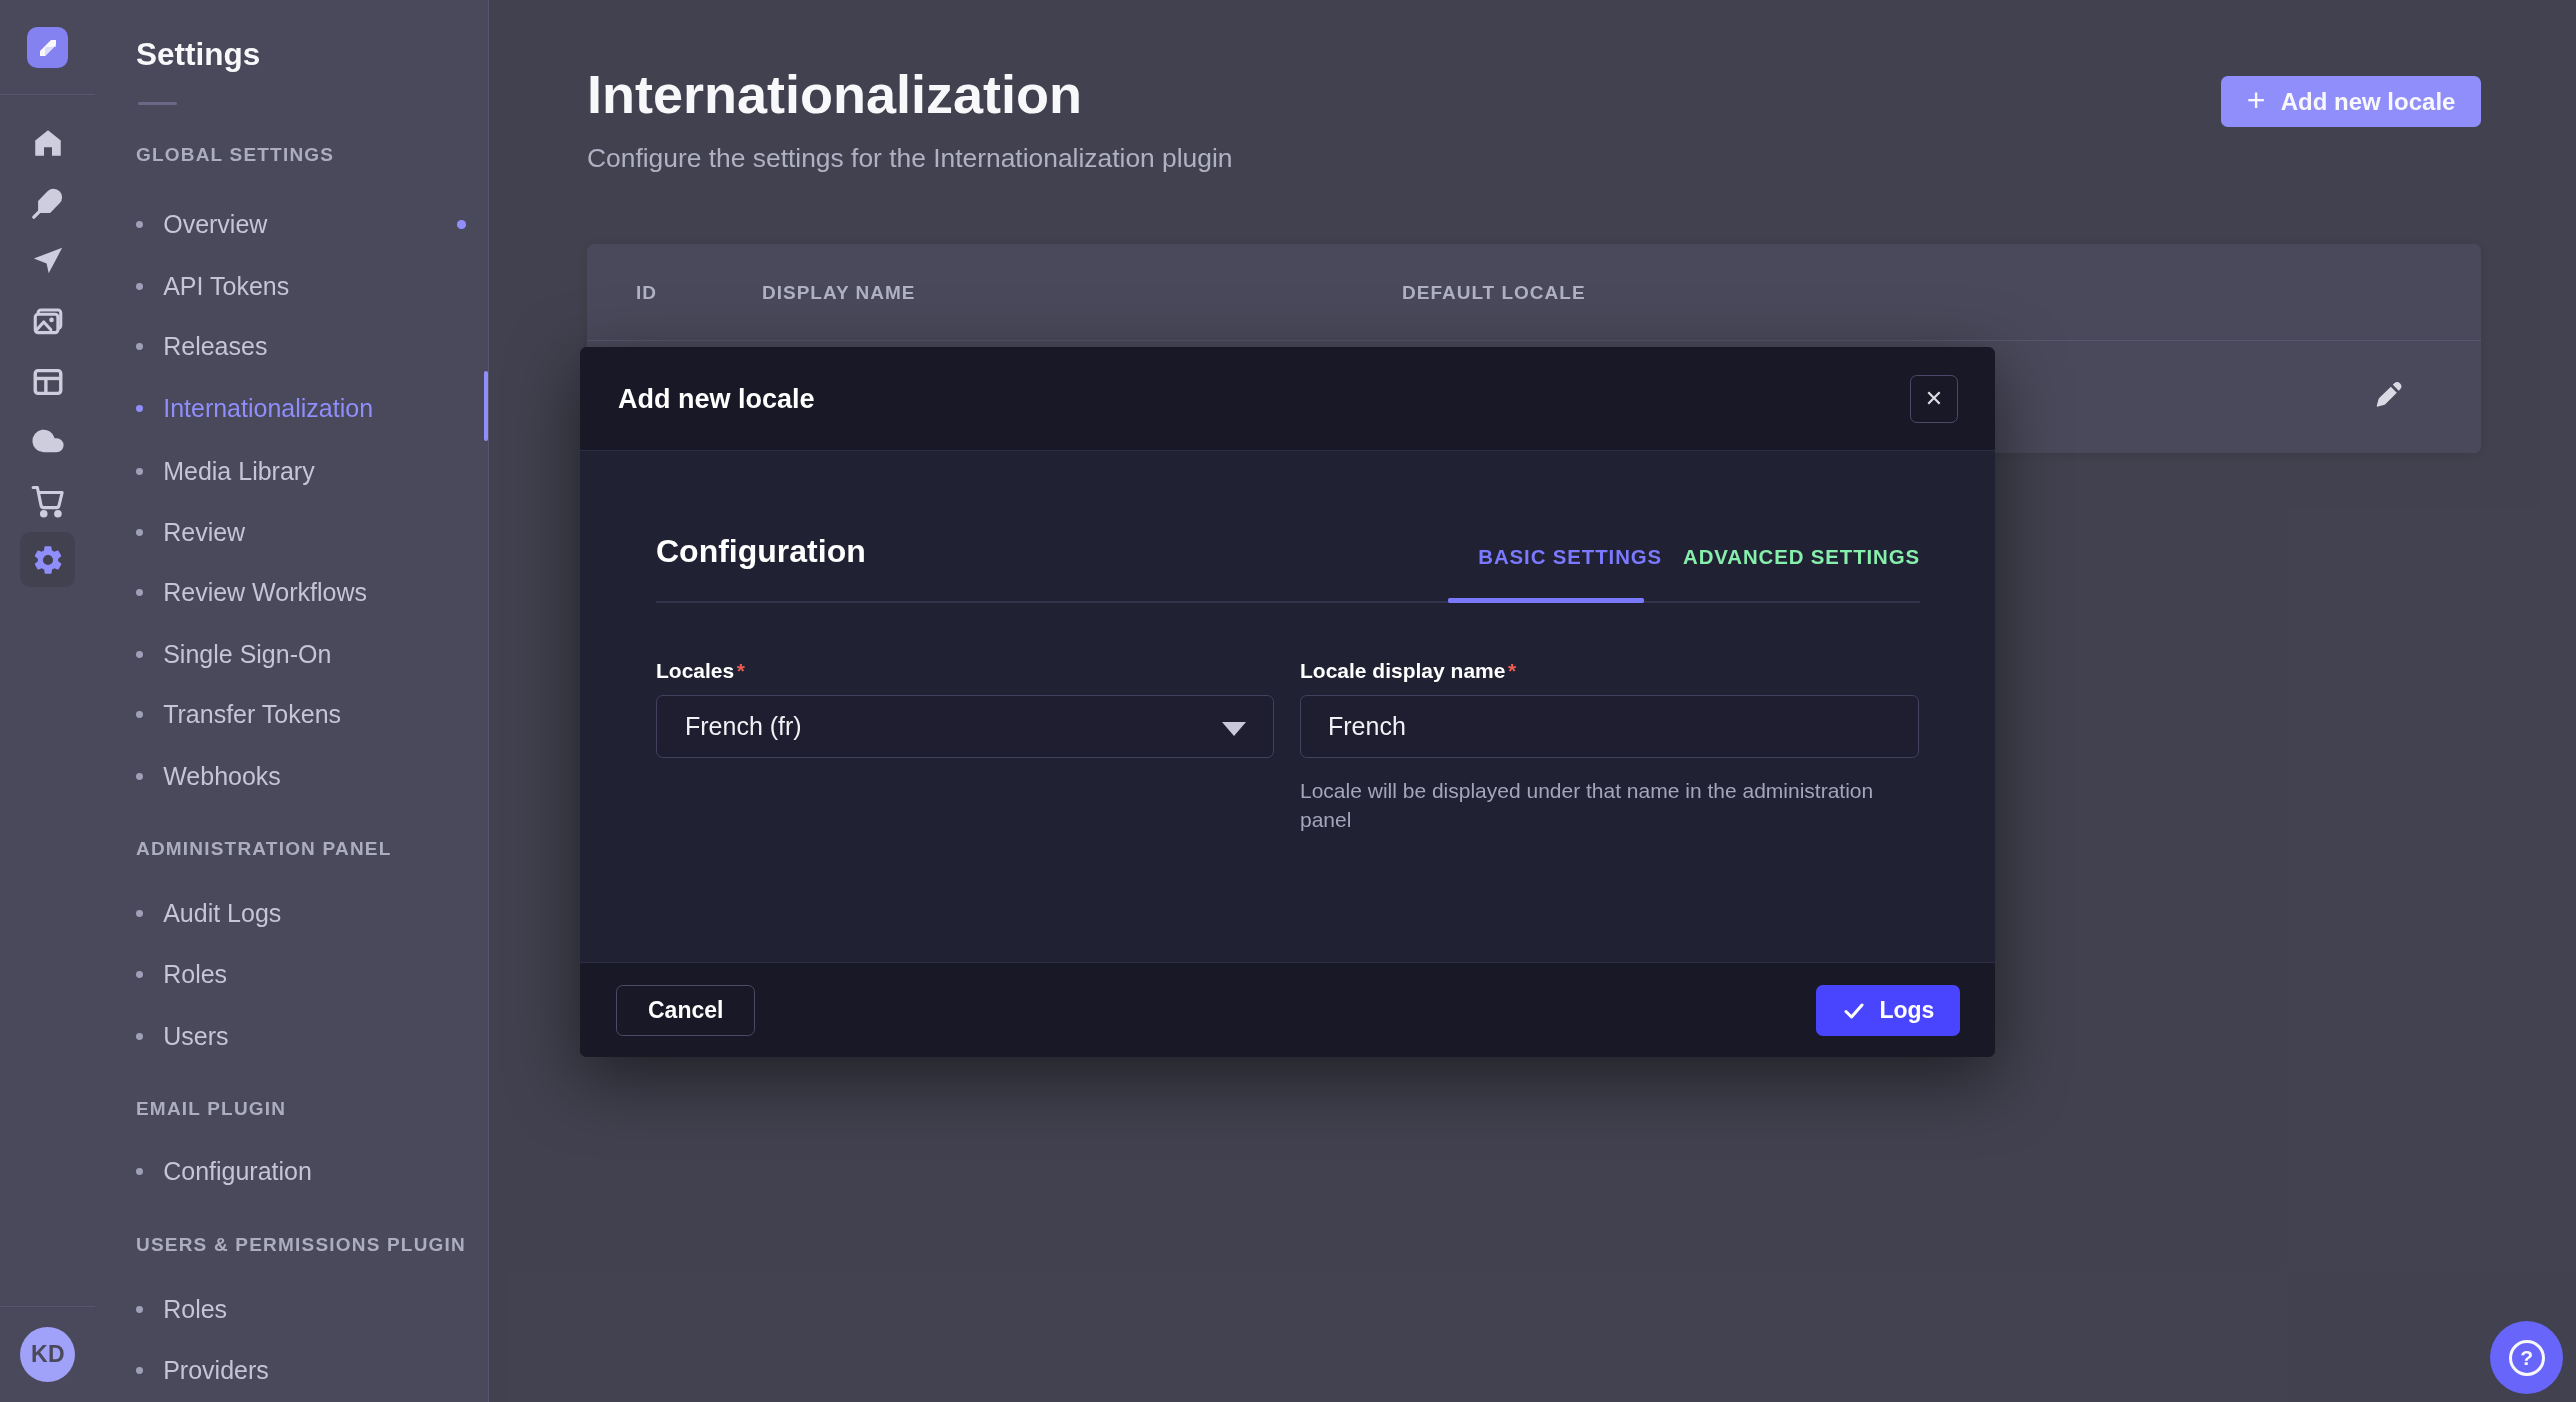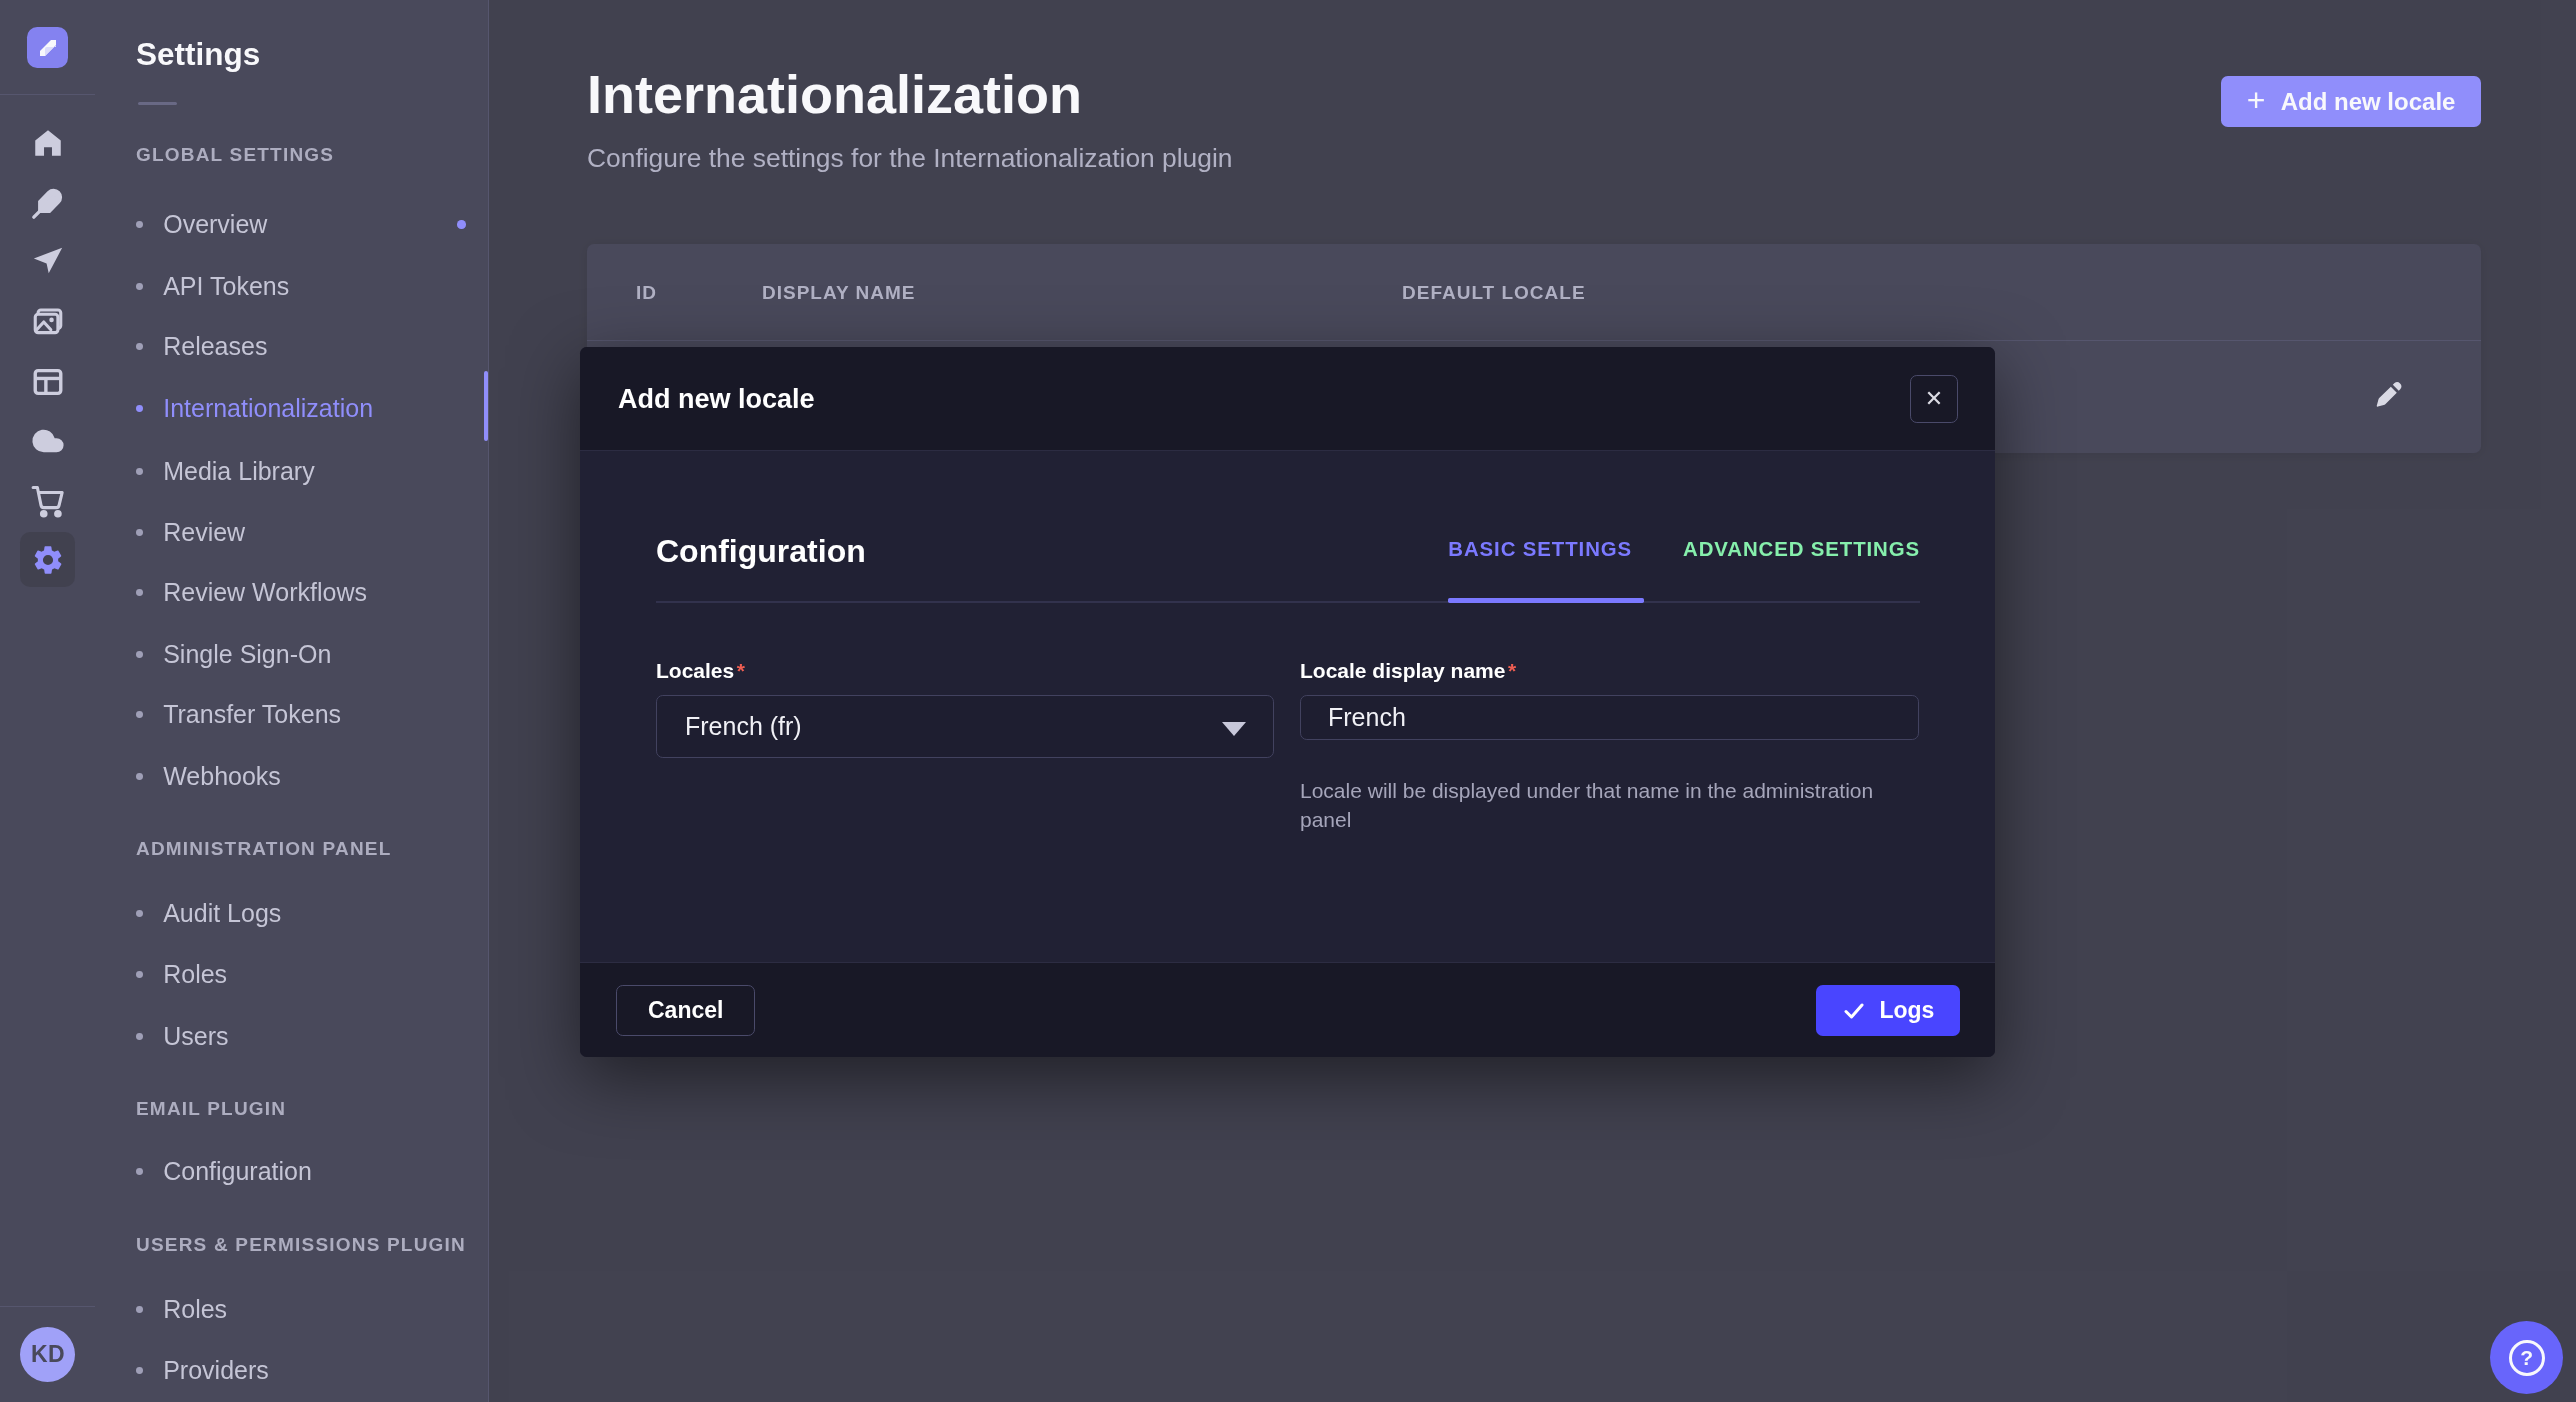--- a/index.html
+++ b/index.html
@@ -53,33 +53,33 @@
   .overlay { position:absolute; inset:0; background:rgba(223,223,235,0.21); z-index:5; }
 
   
   .modal { position:absolute; left:580px; top:347px; width:1415px; height:710px; z-index:10; border-radius:6.8px; background:#212134; box-shadow:0 20.4px 68px rgba(0,0,0,0.5); display:flex; flex-direction:column; }
   .modal-header { position:relative; height:104px; flex:0 0 auto; background:#181826; border-radius:6.8px 6.8px 0 0; border-bottom:0.9px solid #2c2c42; }
   .modal-title { position:absolute; left:38px; top:0; line-height:104px; font-size:27px; font-weight:bold; color:#ffffff; }
   .modal-close { position:absolute; right:37px; top:28px; width:48px; height:48px; border-radius:6.8px; border:0.9px solid #4a4a6a; background:transparent; color:#dcdce4; font-size:22px; display:flex; align-items:center; justify-content:center; cursor:pointer; }
 
   .modal-body { position:relative; flex:1 1 auto; background:#212134; }
   .config-title { position:absolute; left:76px; top:82px; font-size:32px; font-weight:bold; color:#ffffff; }
-  .tabs { position:absolute; right:75px; top:87px; display:flex; gap:51px; }
+  .tabs { position:absolute; right:75px; top:95px; display:flex; gap:21px; }
   .tab { font-size:20.4px; font-weight:bold; letter-spacing:0.9px; color:#86efac; background:none; border:none; font-family:inherit; cursor:pointer; }
   .tab.active { color:#7b79ff; }
   .tabs-divider { position:absolute; left:76px; width:1264px; top:150px; height:1.7px; background:#32324d; }
   .tab-underline { position:absolute; left:868px; width:196px; top:147px; height:5.1px; border-radius:1.7px; background:#7b79ff; }
 
   .field-label { position:absolute; top:208px; font-size:21px; font-weight:bold; color:#ffffff; }
   .req { color:#ee5e52; margin-left:2.6px; }
   .label-locales { left:76px; } .label-display-name { left:720px; }
   .select-box { position:absolute; left:76px; top:244px; width:618px; height:63px; border:0.9px solid #42425f; border-radius:6.8px; background:#1e1e30; cursor:pointer; }
   .select-value { position:absolute; left:28px; top:0; line-height:61px; font-size:25px; color:#f0f0f5; }
   .caret-down { position:absolute; right:27px; top:25.6px; width:0; height:0; border-left:12px solid transparent; border-right:12px solid transparent; border-top:14.5px solid #c8c8da; }
-  .text-input { position:absolute; left:720px; top:244px; width:619px; height:45px; border:0.9px solid #42425f; border-radius:6.8px; background:#1e1e30; color:#f0f0f5; font-size:25px; font-family:inherit; padding:0 27px; outline:none; }
+  .text-input { position:absolute; left:720px; top:244px; width:619px; height:63px; border:0.9px solid #42425f; border-radius:6.8px; background:#1e1e30; color:#f0f0f5; font-size:25px; font-family:inherit; padding:0 27px; outline:none; }
   .field-hint { position:absolute; left:720px; top:325px; width:605px; font-size:21px; line-height:29px; color:#a5a5ba; }
 
   .modal-footer { position:relative; height:95px; flex:0 0 auto; background:#181826; border-radius:0 0 6.8px 6.8px; border-top:0.9px solid #2c2c42; }
   .cancel-btn { position:absolute; left:36px; top:22px; height:51px; padding:0 31px; border-radius:6.8px; border:0.9px solid #4a4a6a; background:#181826; color:#ffffff; font-family:inherit; font-size:23px; font-weight:bold; cursor:pointer; }
   .save-btn { position:absolute; right:35px; top:22px; height:51px; padding:0 25.6px; border-radius:6.8px; border:none; background:#4945ff; color:#ffffff; font-family:inherit; font-size:23px; font-weight:bold; display:flex; align-items:center; gap:13.6px; cursor:pointer; }
 </style>
 </head>
 <body>
 
 <div class="screen">

